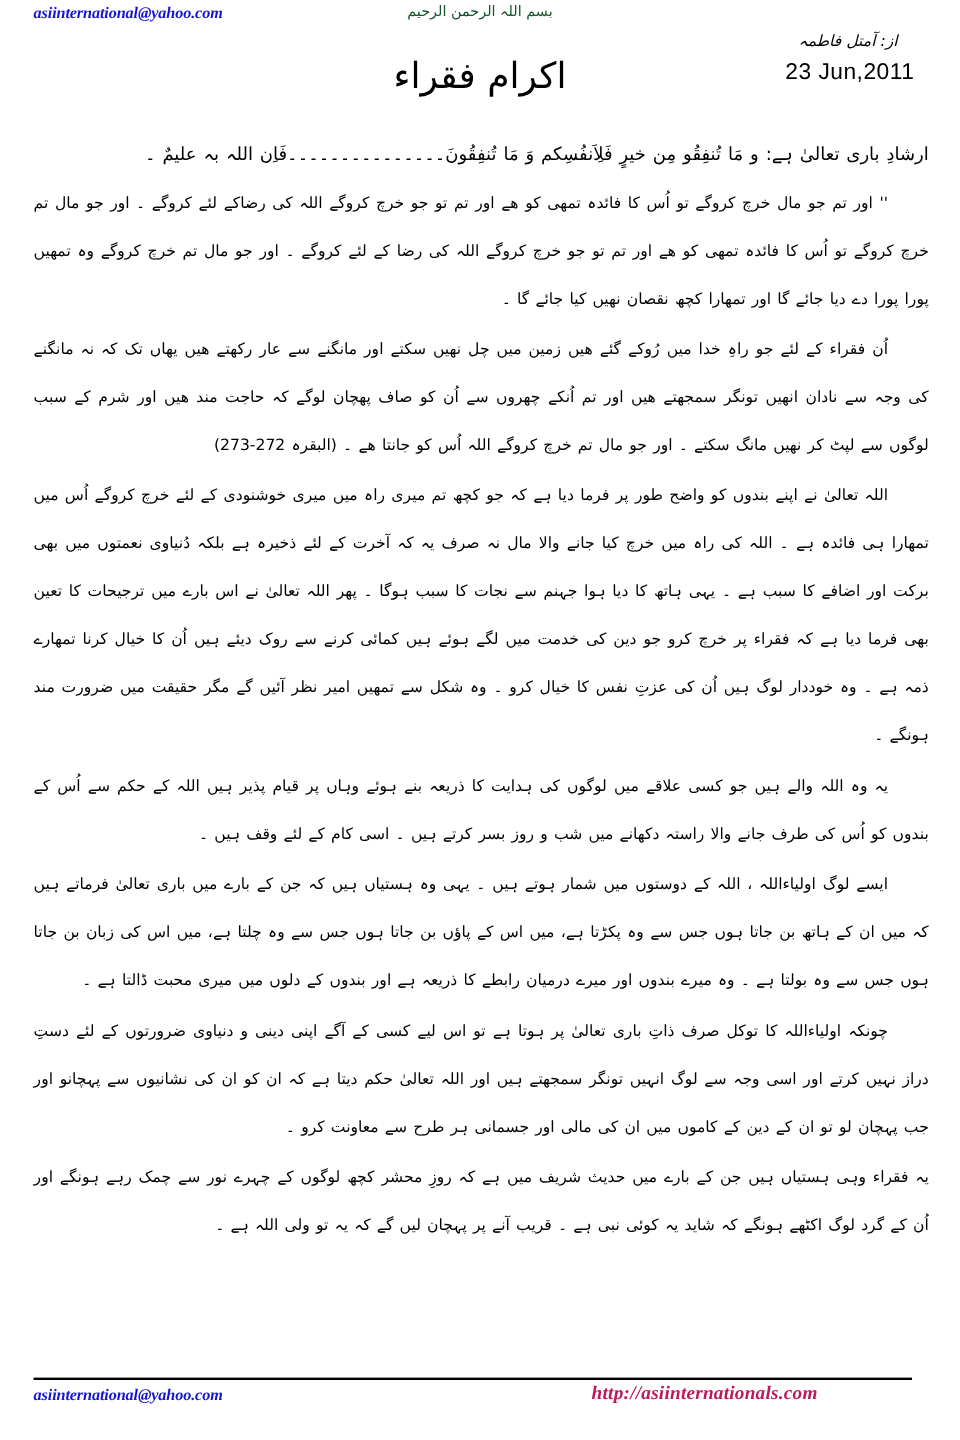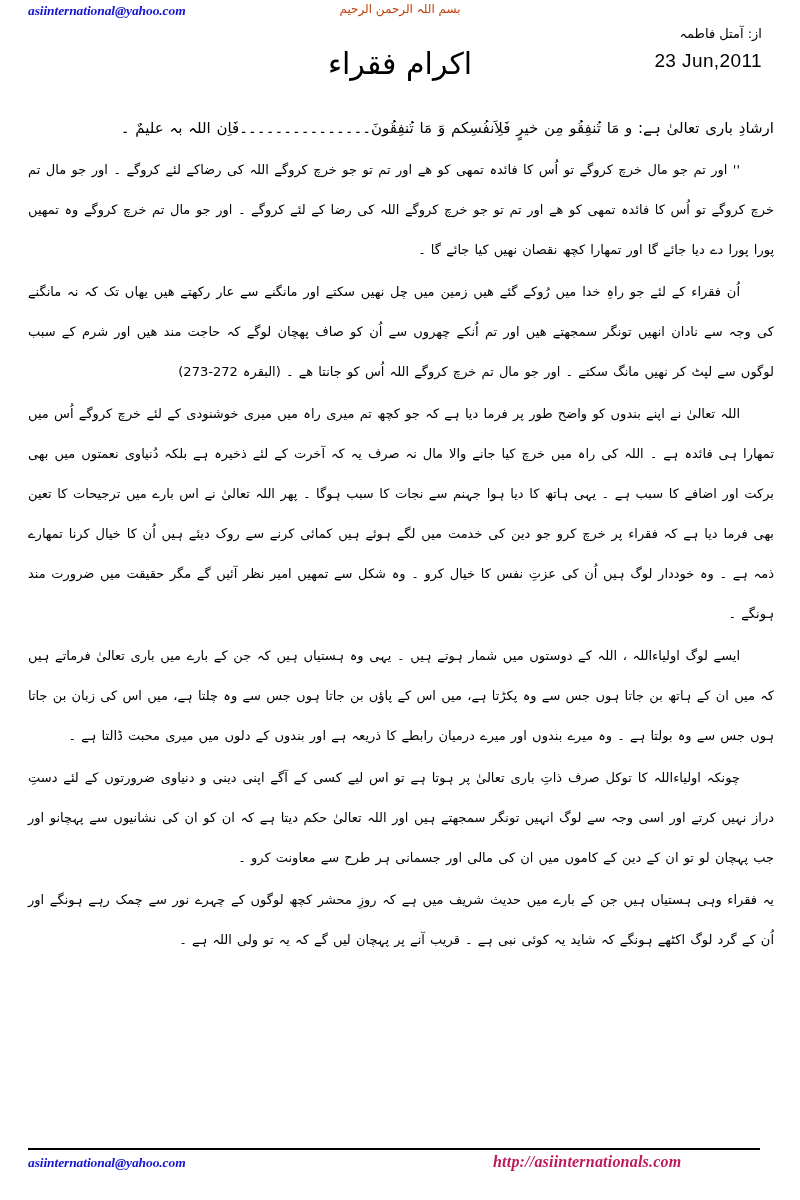--- a/index.html
+++ b/index.html
@@ -50,32 +50,33 @@
   .hdr-bismillah {
     position: absolute;
     left: 0;
     top: 2px;
     width: 800px;
     text-align: center;
     direction: rtl;
     font-family: "DejaVu Sans", sans-serif;
     font-size: 12px;
     line-height: 1.25;
-    color: #c2410c;
+    color: #14532d;
   }
 
   .hdr-author {
     position: absolute;
-    right: 38px;
+    right: 52px;
     top: 26px;
     text-align: right;
     direction: rtl;
     font-family: "DejaVu Sans", sans-serif;
     font-size: 13px;
     white-space: nowrap;
+    font-style: italic;
   }
 
   .hdr-date {
     position: absolute;
     right: 38px;
     top: 50px;
     text-align: center;
     font-family: "Liberation Sans", sans-serif;
     font-size: 19px;
     font-weight: 500;
@@ -195,20 +196,21 @@
   <div class="body-area">
 
     <p class="para verse verse-lead">ارشادِ باری تعالیٰ ہے: و مَا تُنفِقُو مِن خیرٍ فَلِاَنفُسِکم وَ مَا تُنفِقُونَ۔۔۔۔۔۔۔۔۔۔۔۔۔۔۔فَاِن اللہ بہ علیمٌ ۔</p>
 
     <p class="para indent">'' اور تم جو مال خرچ کروگے تو اُس کا فائدہ تمھی کو ھے اور تم تو جو خرچ کروگے اللہ کی رضاکے لئے کروگے ۔ اور جو مال تم خرچ کروگے تو اُس کا فائدہ تمھی کو ھے اور تم تو جو خرچ کروگے اللہ کی رضا کے لئے کروگے ۔ اور جو مال تم خرچ کروگے وہ تمھیں پورا پورا دے دیا جائے گا اور تمھارا کچھ نقصان نھیں کیا جائے گا ۔</p>
 
     <p class="para indent">اُن فقراء کے لئے جو راہِ خدا میں رُوکے گئے ھیں زمین میں چل نھیں سکتے اور مانگنے سے عار رکھتے ھیں یھاں تک کہ نہ مانگنے کی وجہ سے نادان انھیں تونگر سمجھتے ھیں اور تم اُنکے چھروں سے اُن کو صاف پھچان لوگے کہ حاجت مند ھیں اور شرم کے سبب لوگوں سے لپٹ کر نھیں مانگ سکتے ۔ اور جو مال تم خرچ کروگے اللہ اُس کو جانتا ھے ۔ (البقرہ 272-273)</p>
 
     <p class="para indent">اللہ تعالیٰ نے اپنے بندوں کو واضح طور پر فرما دیا ہے کہ جو کچھ تم میری راہ میں میری خوشنودی کے لئے خرچ کروگے اُس میں تمھارا ہی فائدہ ہے ۔ اللہ کی راہ میں خرچ کیا جانے والا مال نہ صرف یہ کہ آخرت کے لئے ذخیرہ ہے بلکہ دُنیاوی نعمتوں میں بھی برکت اور اضافے کا سبب ہے ۔ یہی ہاتھ کا دیا ہوا جہنم سے نجات کا سبب ہوگا ۔ پھر اللہ تعالیٰ نے اس بارے میں ترجیحات کا تعین بھی فرما دیا ہے کہ فقراء پر خرچ کرو جو دین کی خدمت میں لگے ہوئے ہیں کمائی کرنے سے روک دیئے ہیں اُن کا خیال کرنا تمھارے ذمہ ہے ۔ وہ خوددار لوگ ہیں اُن کی عزتِ نفس کا خیال کرو ۔ وہ شکل سے تمھیں امیر نظر آئیں گے مگر حقیقت میں ضرورت مند ہونگے ۔</p>
 
+    <p class="para indent">یہ وہ اللہ والے ہیں جو کسی علاقے میں لوگوں کی ہدایت کا ذریعہ بنے ہوئے وہاں پر قیام پذیر ہیں اللہ کے حکم سے اُس کے بندوں کو اُس کی طرف جانے والا راستہ دکھانے میں شب و روز بسر کرتے ہیں ۔ اسی کام کے لئے وقف ہیں ۔</p>
 
     <p class="para indent">ایسے لوگ اولیاءاللہ ،   اللہ کے دوستوں میں شمار ہوتے ہیں ۔ یہی وہ ہستیاں ہیں کہ جن کے بارے میں باری تعالیٰ فرماتے ہیں کہ میں ان کے ہاتھ بن جاتا ہوں جس سے وہ پکڑتا ہے، میں اس کے پاؤں بن جاتا ہوں جس سے وہ چلتا ہے، میں اس کی زبان بن جاتا ہوں جس سے وہ بولتا ہے ۔ وہ میرے بندوں اور میرے درمیان رابطے کا ذریعہ ہے اور بندوں کے دلوں میں میری محبت ڈالتا ہے ۔</p>
 
     <p class="para indent">چونکہ اولیاءاللہ کا توکل صرف ذاتِ باری تعالیٰ پر ہوتا ہے تو اس لیے کسی کے آگے اپنی دینی و دنیاوی ضرورتوں کے لئے دستِ دراز نہیں کرتے اور اسی وجہ سے لوگ انہیں تونگر سمجھتے ہیں اور اللہ تعالیٰ حکم دیتا ہے کہ ان کو ان کی نشانیوں سے پہچانو اور جب پہچان لو تو ان کے دین کے کاموں میں ان کی مالی اور جسمانی ہر طرح سے معاونت کرو ۔</p>
 
     <p class="para">یہ فقراء وہی ہستیاں ہیں جن کے بارے میں حدیث شریف میں ہے کہ روزِ محشر کچھ لوگوں کے چہرے نور سے چمک رہے ہونگے اور اُن کے گرد لوگ اکٹھے ہونگے کہ شاید یہ کوئی نبی ہے ۔ قریب آنے پر پہچان لیں گے کہ یہ تو ولی اللہ ہے ۔</p>
 
   </div>
 
   <div class="footer">

